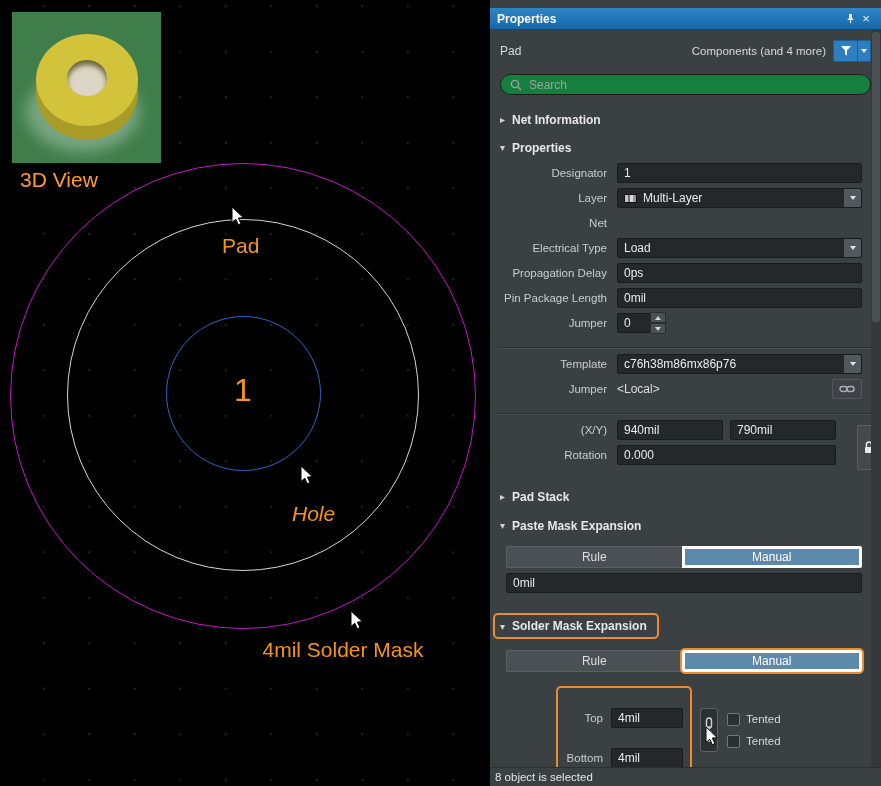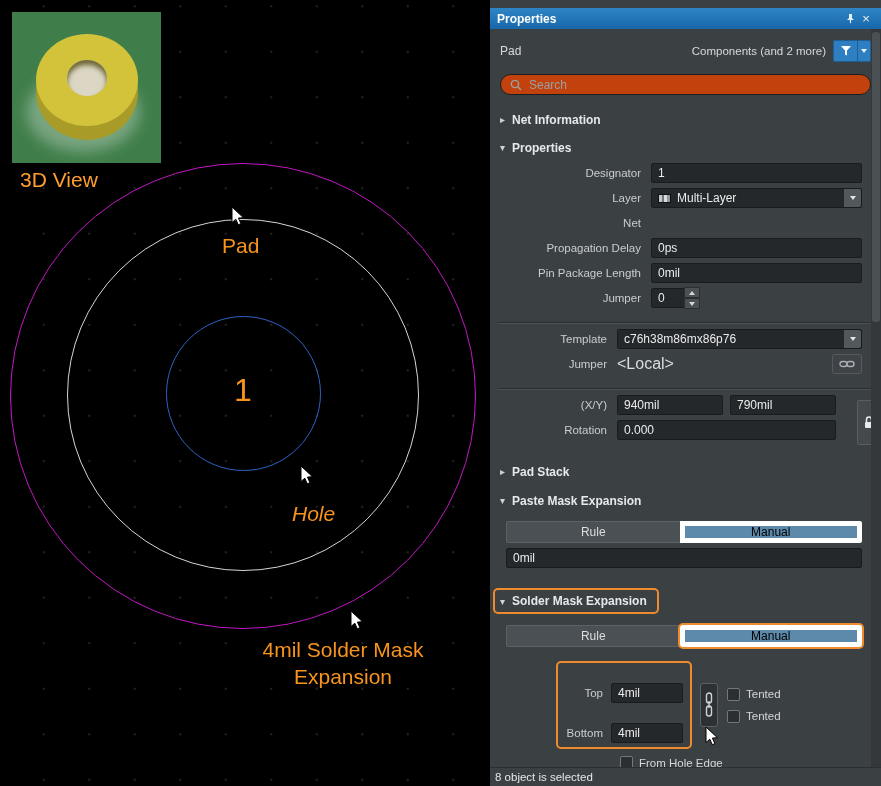--- a/index.html
+++ b/index.html
@@ -32,54 +32,54 @@
   .p-header { height:21px; background:linear-gradient(#2e85c6,#1767a9); display:flex; align-items:center; padding:0 7px; }
   .p-title { flex:1; color:#fff; font-weight:bold; font-size:12px; }
   .hicon { display:flex; align-items:center; justify-content:center; width:16px; height:16px; color:#e8f1f8; font-size:13px; }
   .filter-row { display:flex; align-items:center; margin:11px 10px 0 10px; height:22px; }
   .obj-type { flex:1; font-size:12px; color:#d6d9db; }
   .scope { font-size:11.5px; color:#d6d9db; margin-right:7px; }
   .fbtn { width:24px; height:22px; background:#2e7fc2; border:1px solid #205f94; border-right:none; border-radius:2px 0 0 2px; display:flex; align-items:center; justify-content:center; }
   .fdd { width:14px; height:22px; background:#2e7fc2; border:1px solid #205f94; border-radius:0 2px 2px 0; display:flex; align-items:center; justify-content:center; }
   .tri-down { width:0; height:0; border-left:3.5px solid transparent; border-right:3.5px solid transparent; border-top:4.5px solid #eef4f9; }
   .search-row { margin:12px 10px 0 10px; }
-  .search-box { height:21px; background:#c2410c; border:1px solid #1b1e20; border-radius:11px; display:flex; align-items:center; padding:0 9px; gap:7px; }
+  .search-box { height:21px; background:#15803d; border:1px solid #1b1e20; border-radius:11px; display:flex; align-items:center; padding:0 9px; gap:7px; }
   .search-in { flex:1; background:transparent; border:none; outline:none; font-size:12px; color:#d6d9db; font-family:inherit; }
   .search-in::placeholder { color:#9aa0a5; }
   .sect { display:flex; align-items:center; gap:7px; padding:0 10px; color:#e6e8ea; font-size:12px; font-weight:bold; height:15px; }
   .marker { font-size:10px; color:#cfd3d6; font-weight:normal; }
   .mt17{margin-top:17px}.mt13{margin-top:13px}.mt24{margin-top:24px}.mt14{margin-top:14px}.mt22{margin-top:22px}
-  .fields { margin-top:8px; padding-right:19px;padding-left:34px; }
+  .fields { margin-top:8px; padding-right:19px; }
   .fields2 { margin-top:3px; padding-right:19px; }
   .prow { display:flex; align-items:center; margin-top:5px; height:20px; }
   .plabel { flex:0 0 127px; width:127px; text-align:right; padding-right:10px; font-size:11.5px; color:#c9cdd0; white-space:nowrap; }
   .pfield { flex:1; display:flex; align-items:center; gap:7px; min-width:0; }
   .tin { height:20px; width:100%; background:#25282a; border:1px solid #191c1e; border-radius:2px; color:#e9ebed; font-size:12px; padding:0 6px; font-family:inherit; }
   .dd { position:relative; flex:1; height:20px; background:#25282a; border:1px solid #191c1e; border-radius:2px; display:flex; align-items:center; padding:0 22px 0 6px; font-size:12px; color:#e9ebed; min-width:0; }
   .dd-chev { position:absolute; right:0; top:0; bottom:0; width:17px; background:#53585c; border-radius:0 2px 2px 0; display:flex; align-items:center; justify-content:center; }
   .dd-chev .tri-down { border-top-color:#e3e7ea; }
   .layer-ic { flex:0 0 13px; width:13px; height:9px; border:1px solid #0d0f10; margin-right:6px;
     background:linear-gradient(90deg,#c3c7cb 0 25%, #707478 25% 50%, #d8dce0 50% 75%, #94989c 75%); }
   .sqbtn { flex:0 0 26px; width:26px; height:22px; background:#45494d; border:1px solid #595e62; border-radius:2px; display:flex; align-items:center; justify-content:center; color:#dfe2e5; font-size:13px; }
   .jin { width:34px; flex:0 0 34px; }
   .stepper { flex:0 0 16px; width:16px; height:22px; display:flex; flex-direction:column; margin-left:-1px; }
   .step { flex:1; background:#4b5054; border:1px solid #2c2f31; display:flex; align-items:center; justify-content:center; }
   .tri-up-s { width:0;height:0;border-left:3px solid transparent;border-right:3px solid transparent;border-bottom:4px solid #d4d8db; }
   .tri-dn-s { width:0;height:0;border-left:3px solid transparent;border-right:3px solid transparent;border-top:4px solid #d4d8db; }
   .divider { margin:14px 8px 0 8px; height:2px; border-top:1px solid #2b2e30; border-bottom:1px solid #4c5154; }
-  .lib-val { font-size:16px; color:#d9dcde; flex:1; }
+  .lib-val { font-size:12px; color:#d9dcde; flex:1; }
   .linkbtn { flex:0 0 30px; width:30px; height:20px; background:#3f4347; border:1px solid #54595d; border-radius:2px; display:flex; align-items:center; justify-content:center; }
   .xyblock { position:relative; }
   .xin { width:106px; flex:0 0 106px; }
   .rotin { width:219px; flex:0 0 219px; }
   .lockbtn { position:absolute; right:0; top:0; width:24px; height:45px; background:#45494d; border:1px solid #595e62; border-radius:2px; display:flex; align-items:center; justify-content:center; }
   .seg { display:flex; margin:13px 19px 0 16px; height:22px; }
   .segbtn { flex:1; display:flex; align-items:center; justify-content:center; font-size:12px; }
   .seg-rule { background:#4b5054; border:1px solid #5c6165; border-right:none; border-radius:2px 0 0 2px; color:#dbdee1;text-align:right; }
-  .seg-manual { background:#5d89ab; border:5px solid #ffffff; border-radius:0 2px 2px 0; color:#000000; }
+  .seg-manual { background:#5d89ab; border:3px solid #ffffff; border-radius:0 2px 2px 0; color:#ffffff; }
   .wide-in { margin:5px 19px 0 16px; }
   .hl-box { box-shadow:0 0 0 2px #ee8b2e; border-radius:3px; }
   .solder-head { display:inline-flex; align-items:center; gap:7px; padding:4px 10px 4px 5px; margin-left:-5px; }
   .smblock { display:flex; align-items:center; margin:16px 0 0 68px; }
   .smgroup { display:flex; flex-direction:column; gap:4px; padding:4px 7px; }
   .smrow { display:flex; align-items:center; height:20px;margin-top:16px; }
   .smlabel { flex:0 0 46px; width:46px; text-align:right; padding-right:8px; font-size:11.5px; color:#c9cdd0; }
   .smin { width:72px; flex:0 0 72px; }
   .vlinkbtn { width:18px; height:44px; background:#2d3134; border:1px solid #5c6165; border-radius:3px; margin-left:10px; display:flex; align-items:center; justify-content:center; }
   .tentcol { display:flex; flex-direction:column; gap:9px; margin-left:9px; }
@@ -99,21 +99,20 @@
   <div class="canvas">
     <div class="circle c-mask"></div>
     <div class="circle c-pad"></div>
     <div class="circle c-hole"></div>
     <div class="designator1">1</div>
 
     <div class="ann ann-pad">Pad</div>
     <div class="ann ann-hole">Hole</div>
     <div class="mask-ann">
       <div>4mil Solder Mask</div>
-      <div>Expansion</div>
     </div>
 
     <div class="img3d">
       <div class="torus-shadow"></div>
       <div class="torus-side"></div>
       <div class="torus-top"></div>
       <div class="torus-hole"></div>
     </div>
     <div class="label3d">3D View</div>
 
@@ -142,21 +141,21 @@
         <svg width="11" height="11" viewBox="0 0 11 11">
             <path d="M4,1 L7,1 L7,5 L9,7 L2,7 L4,5 Z" fill="#e4eef7"></path>
             <line x1="5.5" y1="7" x2="5.5" y2="10.2" stroke="#e4eef7" stroke-width="1.2"></line>
           </svg>
       </div>
       <div class="hicon">×</div>
     </div>
 
     <div class="filter-row">
       <div class="obj-type">Pad</div>
-      <div class="scope">Components (and 2 more)</div>
+      <div class="scope">Components (and 4 more)</div>
       <div class="fbtn">
         <svg width="12" height="12" viewBox="0 0 12 12">
             <path d="M1,1 L11,1 L7,5.5 L7,10.5 L5,9.5 L5,5.5 Z" fill="#ffffff"></path>
           </svg>
       </div>
       <div class="fdd">
         <span class="tri-down"></span>
       </div>
     </div>
 
@@ -198,20 +197,31 @@
                 <span class="tri-down"></span>
               </span>
           </div>
         </div>
       </div>
 
       <div class="prow">
         <div class="plabel">Net</div>
       </div>
 
+      <div class="prow">
+        <div class="plabel">Electrical Type</div>
+        <div class="pfield">
+          <div class="dd">
+            <span>Load</span>
+            <span class="dd-chev">
+                <span class="tri-down"></span>
+              </span>
+          </div>
+        </div>
+      </div>
 
       <div class="prow">
         <div class="plabel">Propagation Delay</div>
         <div class="pfield">
           <input class="tin" type="text" value="0ps" style="">
         </div>
       </div>
 
       <div class="prow">
         <div class="plabel">Pin Package Length</div>

